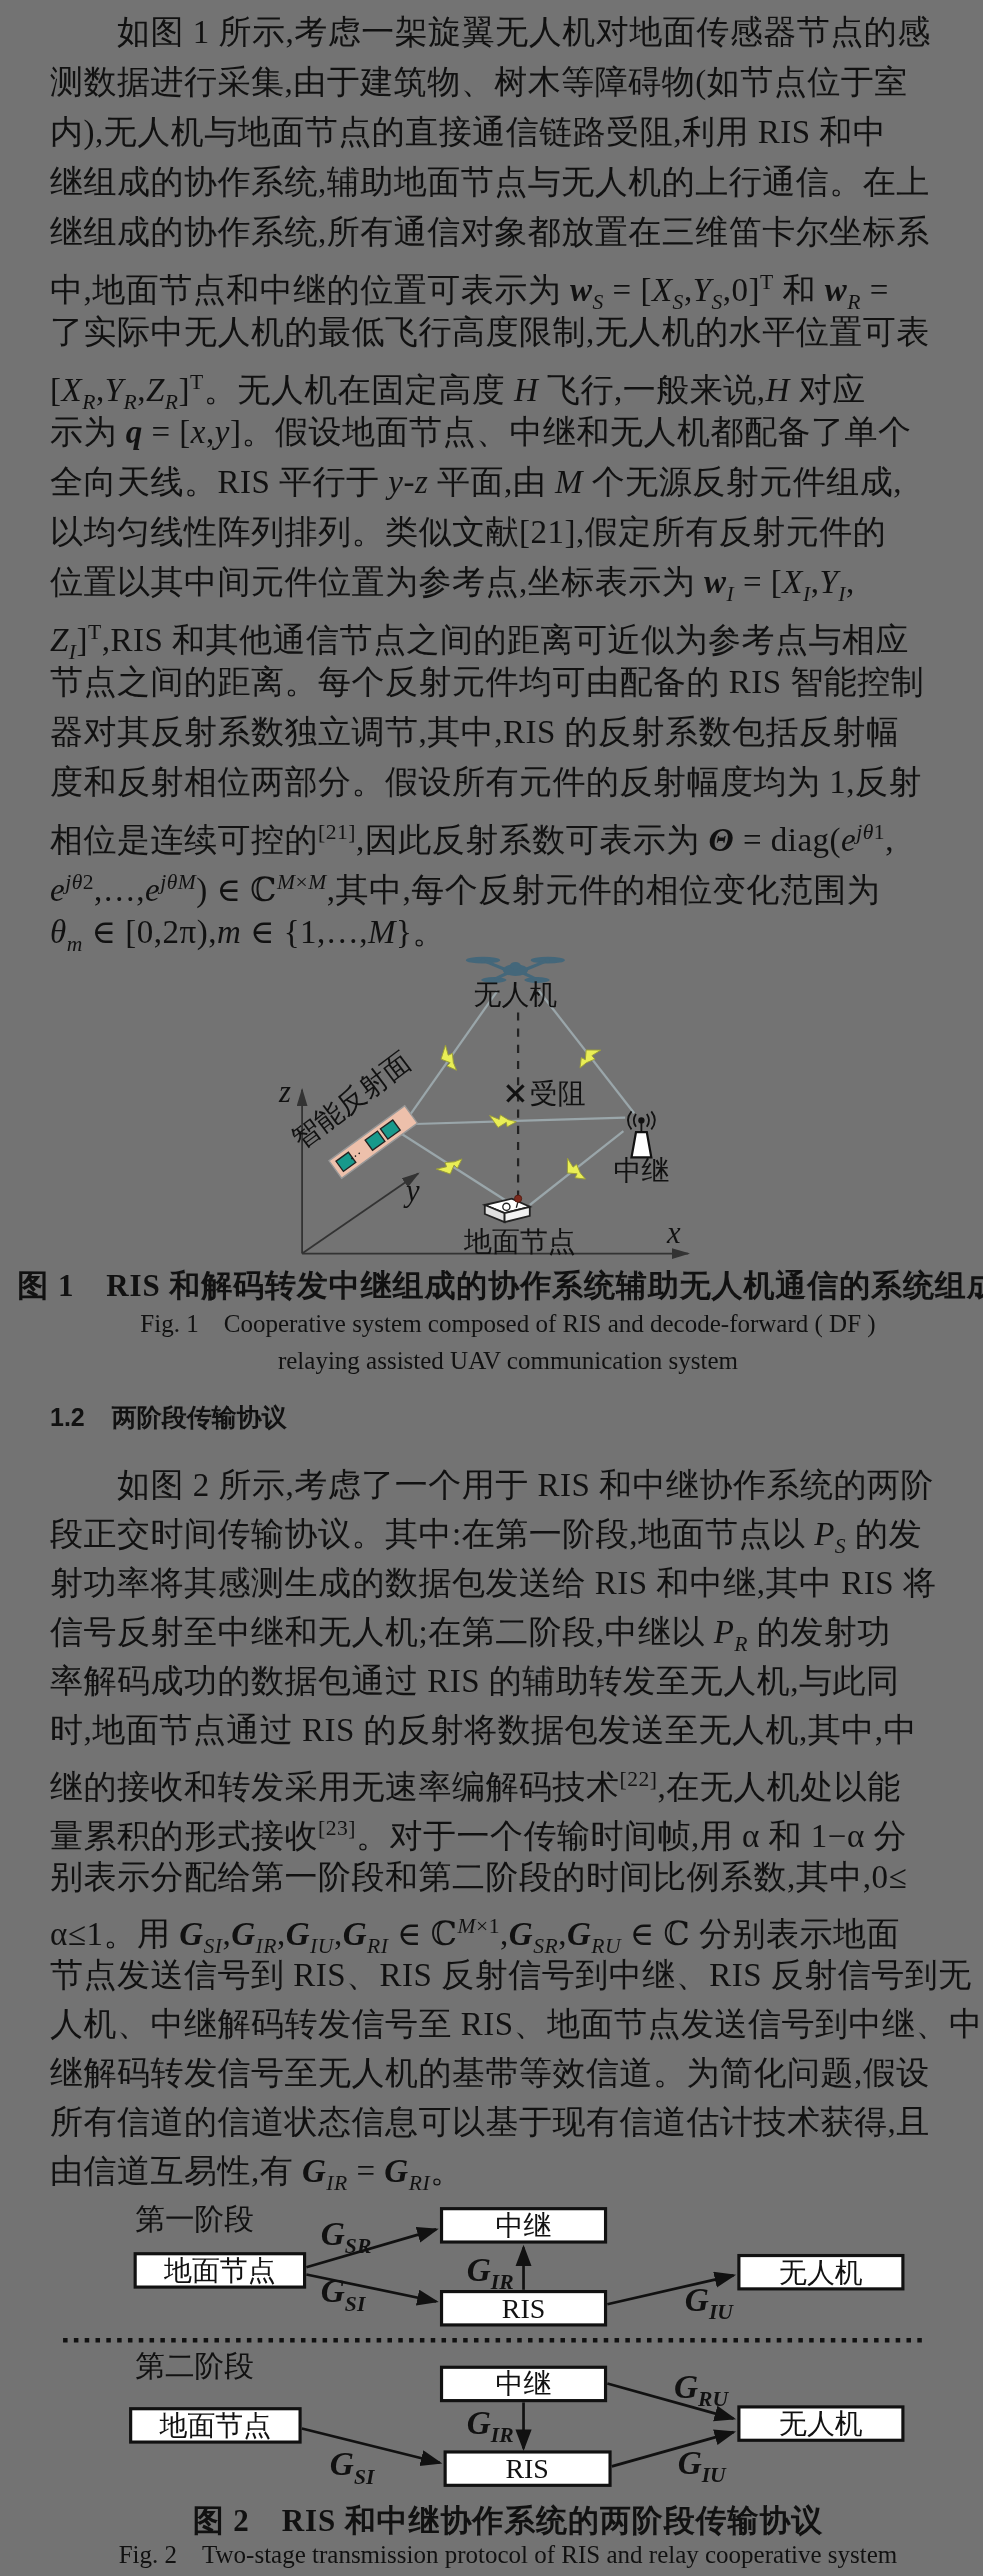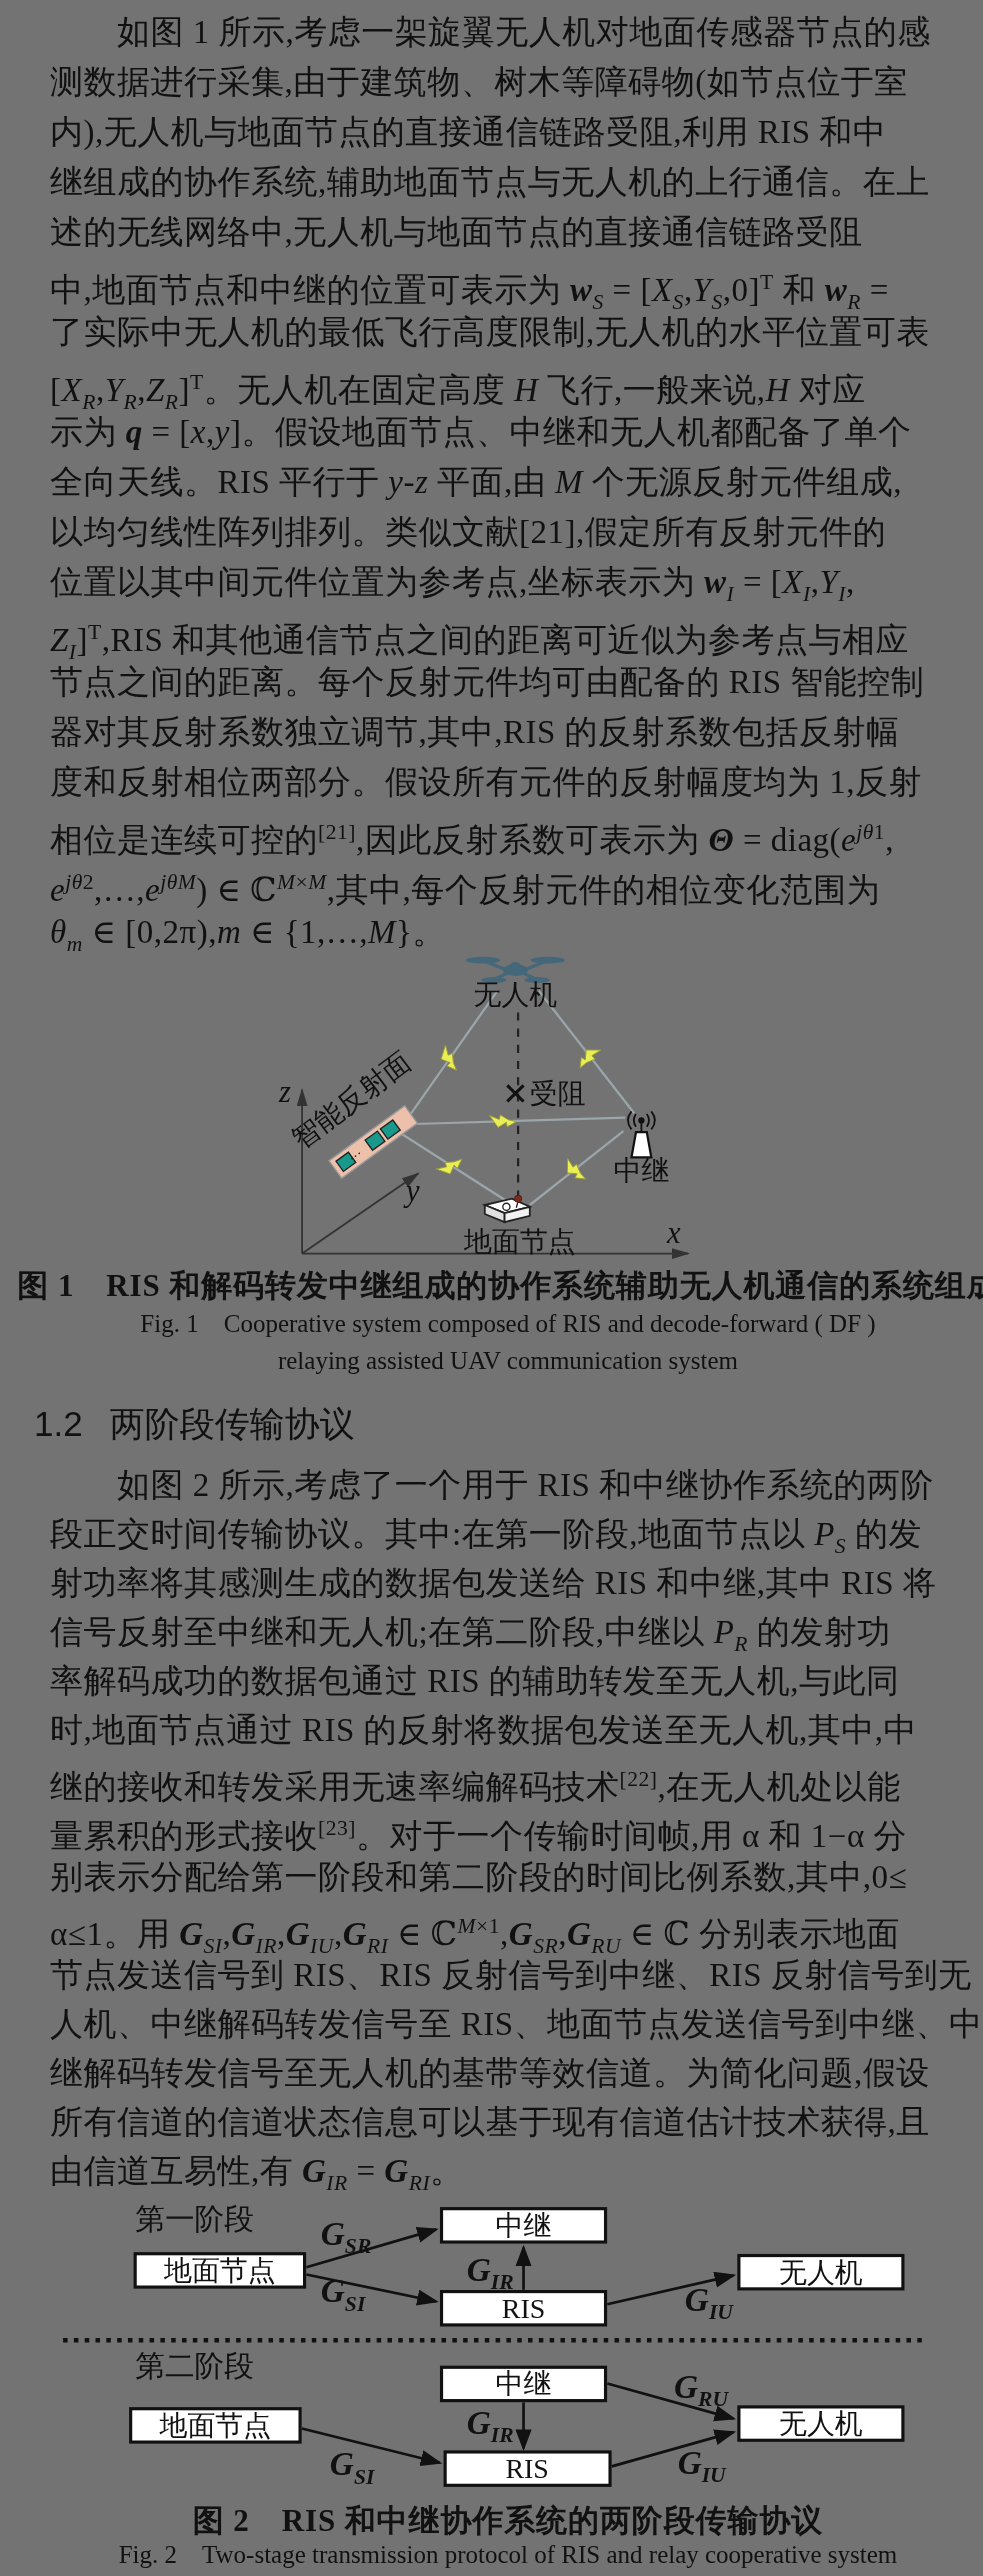--- a/index.html
+++ b/index.html
@@ -10,43 +10,43 @@
   .para{position:absolute;left:50px;width:892px;}
   .tline{white-space:nowrap;font-size:33px;line-height:50px;height:50px;letter-spacing:0.5px;}
   .tline sub{font-size:21.6px;font-style:italic;}
   .tline sup{font-size:21.6px;}
   .tline i{font-family:"Liberation Serif",serif;}
   #para2 .tline{line-height:49px;height:49px;}
   .caption{position:absolute;left:16px;width:984px;text-align:center;}
   .cap-zh{font-size:31px;font-weight:600;letter-spacing:0.9px;}
   .cap-en{font-size:25px;font-weight:400;}
   #heading{
-    position:absolute;left:34px;top:1401px;width:892px;
-    font-family:"Liberation Sans","DejaVu Sans",sans-serif;font-weight:400;font-size:35px;
+    position:absolute;left:50px;top:1401px;width:892px;
+    font-family:"Liberation Sans","DejaVu Sans",sans-serif;font-weight:700;font-size:25px;
   }
   #heading .hnum{margin-right:27px;}
   svg text{fill:#111;}
   .fig-label{font-size:31px;font-family:"Liberation Serif","DejaVu Serif",serif;}
   .axis-label{font-size:34px;font-style:italic;font-family:"Liberation Serif",serif;}
   .node-label{font-size:31px;font-family:"Liberation Serif","DejaVu Serif",serif;}
   .glabel{font-size:37px;font-style:italic;font-weight:bold;font-family:"Liberation Serif",serif;}
   .gsub{font-size:24px;font-style:italic;font-weight:bold;}
   .stage-label{font-size:33px;font-family:"Liberation Serif","DejaVu Serif",serif;}
 </style>
 </head>
 <body>
 
 <div id="page">
 
   <div class="para" id="para1" style="top:7.2px;">
       <div class="tline">　　如图 1 所示,考虑一架旋翼无人机对地面传感器节点的感</div>
       <div class="tline">测数据进行采集,由于建筑物、树木等障碍物(如节点位于室</div>
       <div class="tline">内),无人机与地面节点的直接通信链路受阻,利用 RIS 和中</div>
       <div class="tline">继组成的协作系统,辅助地面节点与无人机的上行通信。在上</div>
-      <div class="tline">述的无线网络中,无人机与地面节点的直接通信链路受阻</div>
+      <div class="tline">继组成的协作系统,所有通信对象都放置在三维笛卡尔坐标系</div>
       <div class="tline">中,地面节点和中继的位置可表示为 <b><i>w</i></b><sub>S</sub> = [<i>X</i><sub>S</sub>,<i>Y</i><sub>S</sub>,0]<sup>T</sup> 和 <b><i>w</i></b><sub>R</sub> =</div>
       <div class="tline">了实际中无人机的最低飞行高度限制,无人机的水平位置可表</div>
       <div class="tline">[<i>X</i><sub>R</sub>,<i>Y</i><sub>R</sub>,<i>Z</i><sub>R</sub>]<sup>T</sup>。无人机在固定高度 <i>H</i> 飞行,一般来说,<i>H</i> 对应</div>
       <div class="tline">示为 <b><i>q</i></b> = [<i>x</i>,<i>y</i>]。假设地面节点、中继和无人机都配备了单个</div>
       <div class="tline">全向天线。RIS 平行于 <i>y</i>-<i>z</i> 平面,由 <i>M</i> 个无源反射元件组成,</div>
       <div class="tline">以均匀线性阵列排列。类似文献[21],假定所有反射元件的</div>
       <div class="tline">位置以其中间元件位置为参考点,坐标表示为 <b><i>w</i></b><sub>I</sub> = [<i>X</i><sub>I</sub>,<i>Y</i><sub>I</sub>,</div>
       <div class="tline"><i>Z</i><sub>I</sub>]<sup>T</sup>,RIS 和其他通信节点之间的距离可近似为参考点与相应</div>
       <div class="tline">节点之间的距离。每个反射元件均可由配备的 RIS 智能控制</div>
       <div class="tline">器对其反射系数独立调节,其中,RIS 的反射系数包括反射幅</div>

